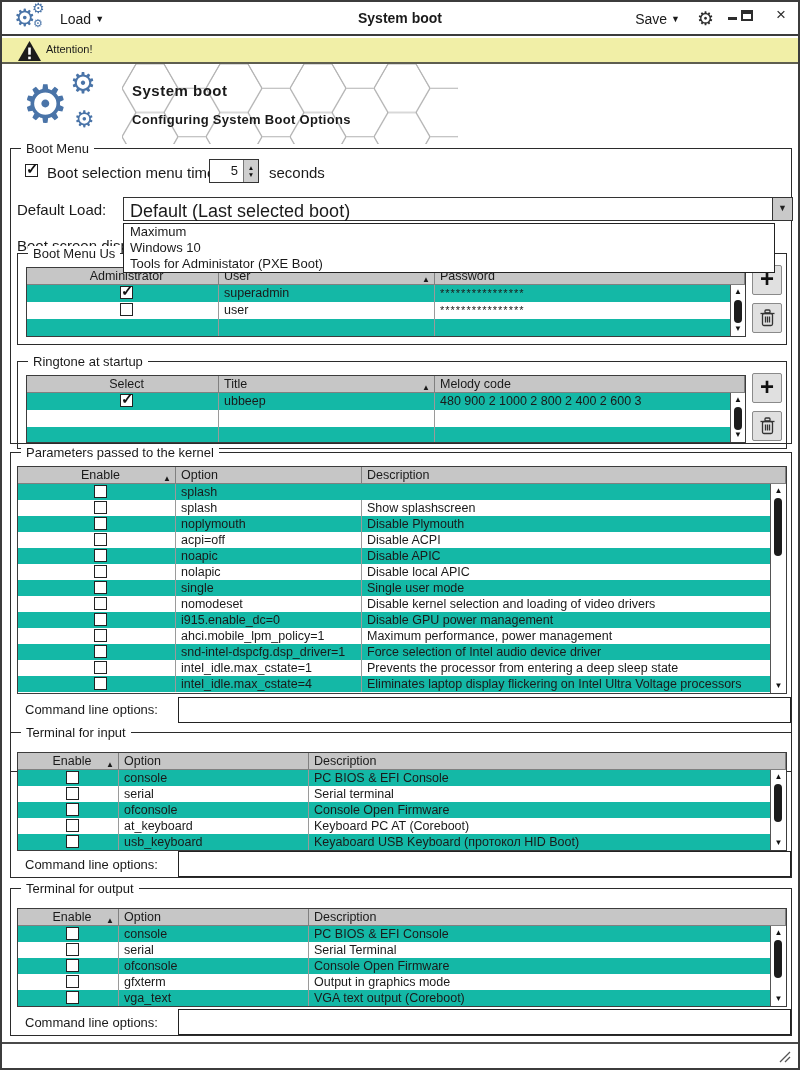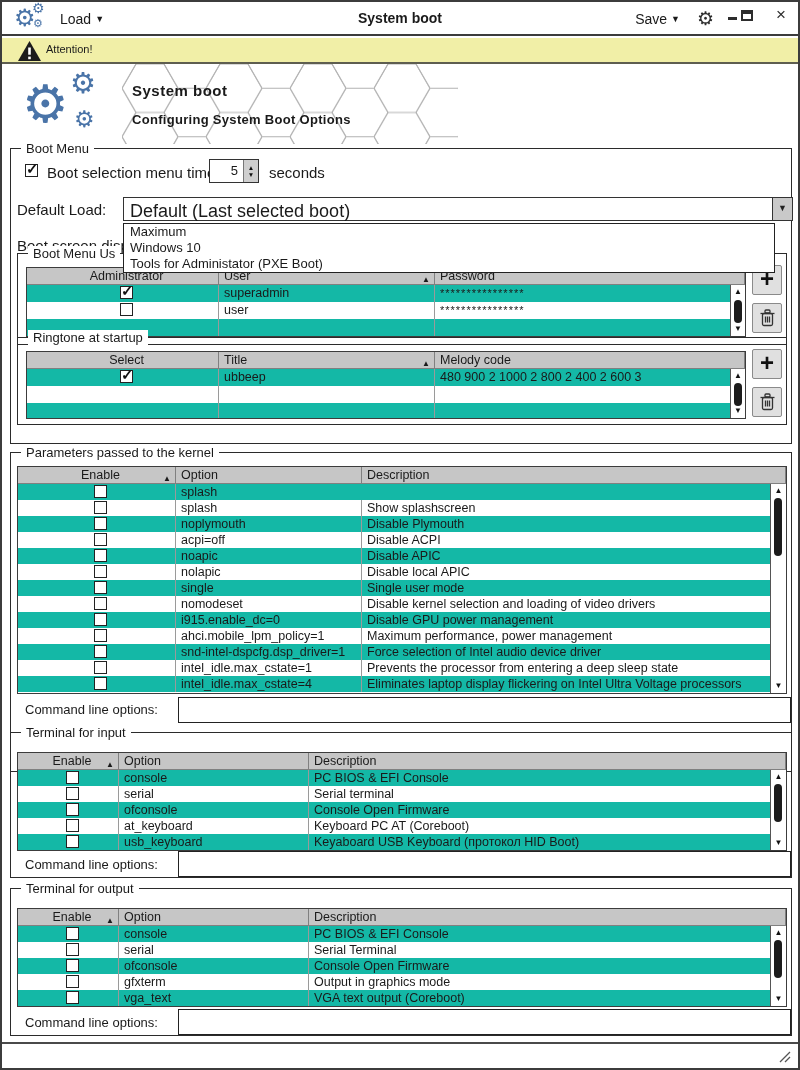--- a/index.html
+++ b/index.html
@@ -221,21 +221,21 @@
           <rect x="2.5" y="4.5" width="10" height="12" rx="1.5"></rect>
           <line x1="0.5" y1="4.5" x2="14.5" y2="4.5"></line>
           <rect x="5" y="1" width="5" height="3" rx="1"></rect>
           <line x1="5.5" y1="7.5" x2="5.5" y2="13.5"></line>
           <line x1="7.5" y1="7.5" x2="7.5" y2="13.5"></line>
           <line x1="9.5" y1="7.5" x2="9.5" y2="13.5"></line>
         </svg>
       </div>
     </div>
 
-    <div class="fs" style="left:6px; top:188px; width:770px; height:88px;">
+    <div class="fs" style="left:6px; top:212px; width:770px; height:88px;">
       <span class="legend">Ringtone at startup</span>
       <div class="tbl t1" style="left:8px; top:13px; width:720px; height:68px;">
         <div class="trow h">
           <span class="tc c1 center"><span>Select</span></span>
           <span class="tc c2"><span>Title</span><span class="sort">▲</span></span>
           <span class="tc c3"><span>Melody code</span></span>
         </div>
         <div class="trow alt">
           <span class="tc c1 center"><span class="cb checked"></span></span>
           <span class="tc c2">ubbeep</span>

